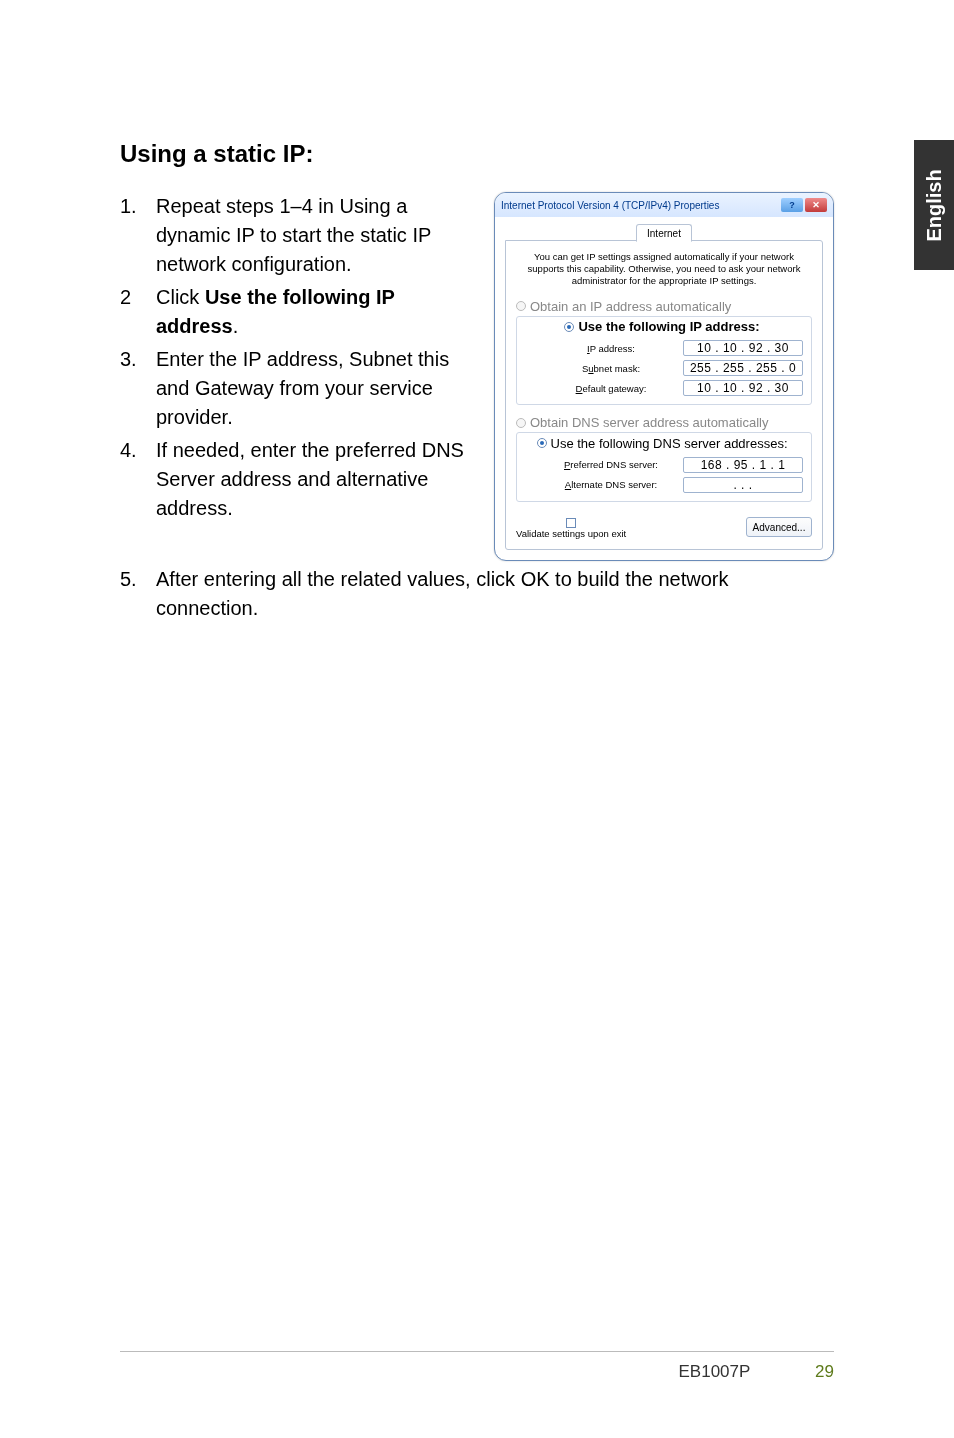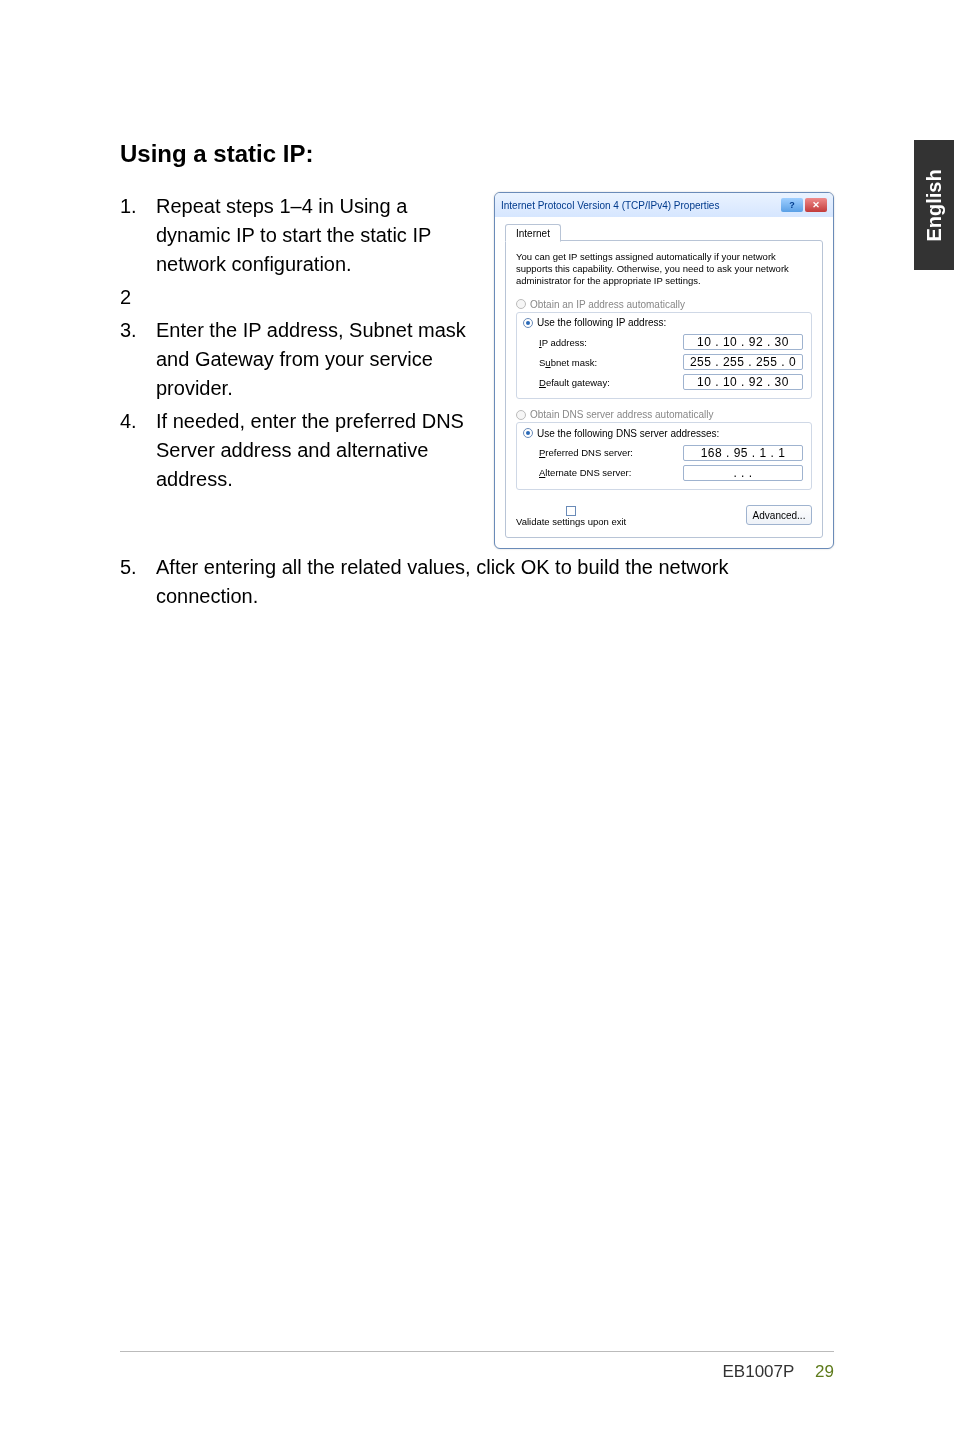--- a/index.html
+++ b/index.html
@@ -68,25 +68,26 @@
     font-size: 20px;
     line-height: 1.45;
     margin-top: 4px;
   }
   .step5 .num { width: 36px; flex-shrink: 0; }
   .step5 .txt { flex: 1; }
 
   
   .win-dialog {
     border: 1px solid #6a8bb8;
-    border-radius: 6px;
+    border-radius: 12px;
     overflow: hidden;
     font-size: 10px;
     background: #fff;
     box-shadow: 0 0 2px rgba(0,0,0,0.2);
+    text-align: center;
   }
   .titlebar {
     background: linear-gradient(#eaf3ff, #d6e6ff);
     padding: 5px 6px;
     display: flex;
     align-items: center;
     justify-content: space-between;
     color: #003a8c;
     font-size: 10px;
   }
@@ -124,21 +125,21 @@
   fieldset.group {
     border: 1px solid #cfd8e6;
     border-radius: 3px;
     padding: 6px 8px 8px 8px;
     margin-bottom: 8px;
   }
   .radio-row {
     display: flex;
     align-items: center;
     gap: 4px;
-    font-size: 10px;
+    font-size: 13px;
     padding: 2px 0;
   }
   .radio-row.disabled { color: #888; }
   .radio {
     width: 10px; height: 10px; border-radius: 50%;
     border: 1px solid #6a8bb8; display: inline-block;
     position: relative; flex-shrink: 0;
     background: #fff;
   }
   .radio.on::after {
@@ -186,45 +187,48 @@
     bottom: 56px;
     left: 120px;
     right: 120px;
     border-top: 1px solid #bbb;
     padding-top: 10px;
     text-align: right;
     font-size: 17px;
     color: #333;
   }
   .footer .model { margin-right: 16px; }
-  .footer .pg { color: #5d7a1a; }
+  .footer .pg { color: #5d7a1a; margin-left: 44px; }
 </style>
 </head>
 <body>
 
 <div class="side-tab">
   <span>English</span>
 </div>
 
 <div class="page">
   <h2 class="heading">Using a static IP:</h2>
 
   <div class="content-row">
     <div class="text-col">
       <ol class="steps">
         <li>
           <span class="num">1.</span>
           <span class="txt">Repeat steps 1–4 in Using a dynamic IP to start the static IP network configuration.</span>
         </li>
         <li>
           <span class="num">2</span>
+          <span class="txt">
+            <span>Click </span><span class="bold">Use the following IP address</span><span>.</span>
+          </span>
         </li>
         <li>
           <span class="num">3.</span>
-          <span class="txt">Enter the IP address, Subnet mask and Gateway from your service provider.</span>
+          <span class="txt">Enter the IP address, Subnet this and Gateway from your service provider.</span>
         </li>
         <li>
           <span class="num">4.</span>
           <span class="txt">If needed, enter the preferred DNS Server address and alternative address.</span>
         </li>
       </ol>
     </div>
 
     <div class="dialog-col">
       <div class="win-dialog">
@@ -238,21 +242,21 @@
         <div class="dlg-body">
           <span class="tab">Internet</span>
           <div class="tab-area">
             <div class="desc">You can get IP settings assigned automatically if your network supports this capability. Otherwise, you need to ask your network administrator for the appropriate IP settings.</div>
 
             <div class="radio-row disabled">
               <span class="radio disabled"></span>
               <span>Obtain an IP address automatically</span>
             </div>
             <fieldset class="group">
-              <div class="radio-row" style="margin:-12px 0 2px -4px; background:#fff; display:inline-flex; padding:0 2px;">
+              <div class="radio-row" style="margin:-12px 0 2px -4px; background:#fff; display:inline-flex; padding:0 2px;font-weight:bold;">
                 <span class="radio on"></span>
                 <span>Use the following IP address:</span>
               </div>
               <div class="field-row">
                 <span class="lbl"><span class="u">I</span>P address:</span>
                 <span class="ipfield">10 . 10 . 92 . 30</span>
               </div>
               <div class="field-row">
                 <span class="lbl">S<span class="u">u</span>bnet mask:</span>
                 <span class="ipfield">255 . 255 . 255 . 0</span>

